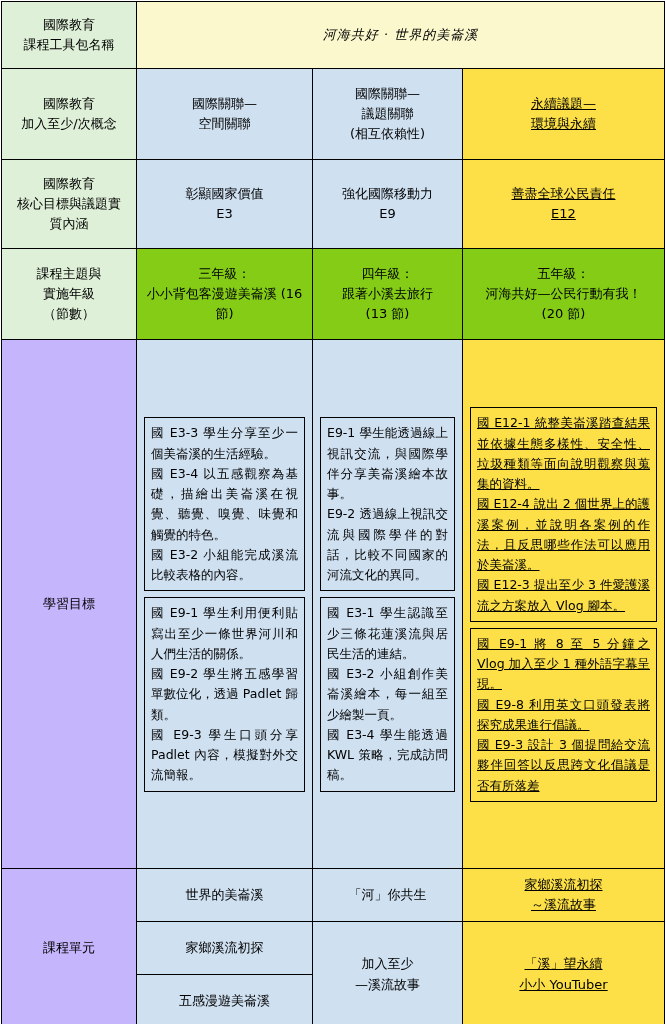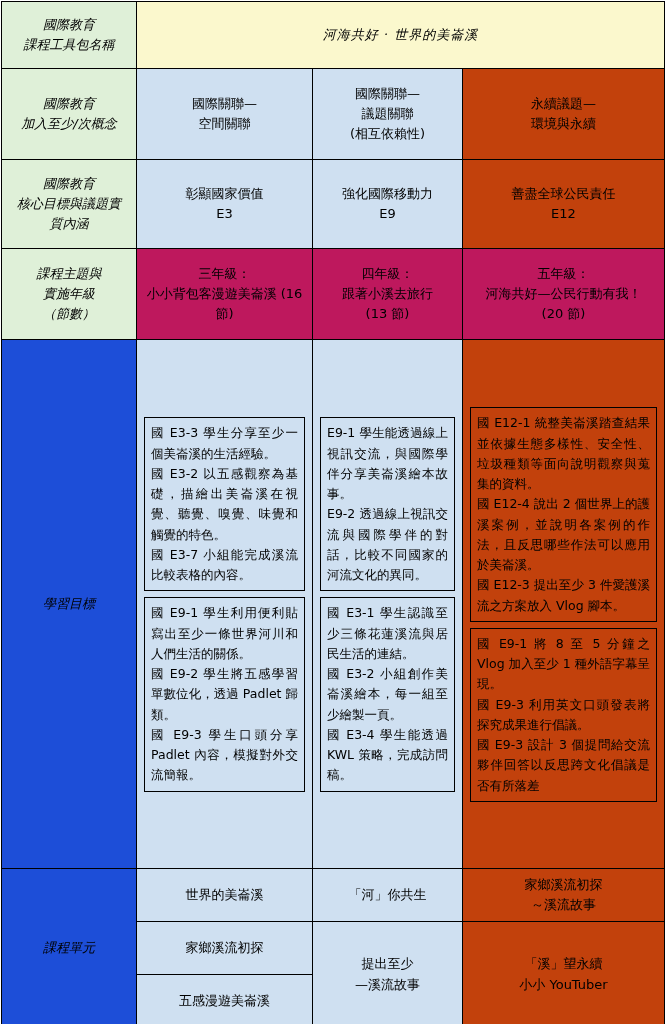--- a/index.html
+++ b/index.html
@@ -28,30 +28,29 @@
   table.doc td {
     border: 1px solid #000000;
     vertical-align: middle;
     padding: 4px 5px;
     font-size: 13px;
     line-height: 1.55;
   }
   .c-label { background: #dff0d8; }
   .c-title { background: #fbf8cd; font-style: italic; }
   .c-blue  { background: #cfe0f1; }
-  .c-purple{ background: #c2410c; }
-  .c-orange{ background: #be185d; }
-  .c-green-lt { background: #1d4ed8; }
+  .c-purple{ background: #fde047; text-decoration: underline; }
+  .c-orange{ background: #84cc16; }
+  .c-green-lt { background: #c4b5fd; }
 
   .ctr { text-align: center; }
   .lbl {
     text-align: center;
     font-size: 13.5px;
     line-height: 1.6;
-    font-style: italic;
   }
   .title-cell {
     text-align: center;
     font-size: 15px;
     letter-spacing: 1px;
   }
   .unit-cell {
     text-align: center;
     font-size: 13.5px;
     line-height: 1.6;
@@ -161,22 +160,22 @@
         </td>
       </tr>
 
       <tr>
         <td class="c-green-lt lbl lbl-top" style="height:520px">學習目標</td>
 
         <td class="c-blue goal-outer">
           <div class="goal-wrap">
             <div class="goal-box">
               <p>國 E3-3 學生分享至少一個美崙溪的生活經驗。</p>
-              <p>國 E3-2 以五感觀察為基礎，描繪出美崙溪在視覺、聽覺、嗅覺、味覺和觸覺的特色。</p>
-              <p>國 E3-7 小組能完成溪流比較表格的內容。</p>
+              <p>國 E3-4 以五感觀察為基礎，描繪出美崙溪在視覺、聽覺、嗅覺、味覺和觸覺的特色。</p>
+              <p>國 E3-2 小組能完成溪流比較表格的內容。</p>
             </div>
             <div class="goal-box">
               <p>國 E9-1 學生利用便利貼寫出至少一條世界河川和人們生活的關係。</p>
               <p>國 E9-2 學生將五感學習單數位化，透過 Padlet 歸類。</p>
               <p>國 E9-3 學生口頭分享 Padlet 內容，模擬對外交流簡報。</p>
             </div>
           </div>
         </td>
 
         <td class="c-blue goal-outer">
@@ -195,21 +194,21 @@
 
         <td class="c-purple goal-outer">
           <div class="goal-wrap">
             <div class="goal-box">
               <p>國 E12-1 統整美崙溪踏查結果並依據生態多樣性、安全性、垃圾種類等面向說明觀察與蒐集的資料。</p>
               <p>國 E12-4 說出 2 個世界上的護溪案例，並說明各案例的作法，且反思哪些作法可以應用於美崙溪。</p>
               <p>國 E12-3 提出至少 3 件愛護溪流之方案放入 Vlog 腳本。</p>
             </div>
             <div class="goal-box">
               <p>國 E9-1 將 8 至 5 分鐘之 Vlog 加入至少 1 種外語字幕呈現。</p>
-              <p>國 E9-3 利用英文口頭發表將探究成果進行倡議。</p>
+              <p>國 E9-8 利用英文口頭發表將探究成果進行倡議。</p>
               <p>國 E9-3 設計 3 個提問給交流夥伴回答以反思跨文化倡議是否有所落差</p>
             </div>
           </div>
         </td>
       </tr>
 
       <tr>
         <td class="c-green-lt lbl lbl-top" rowspan="3">課程單元</td>
         <td class="c-blue unit-cell">
           <div>世界的美崙溪</div>
@@ -221,21 +220,21 @@
           <div>家鄉溪流初探</div>
           <div>～溪流故事</div>
         </td>
       </tr>
 
       <tr>
         <td class="c-blue unit-cell">
           <div>家鄉溪流初探</div>
         </td>
         <td class="c-blue unit-cell" rowspan="2">
-          <div>提出至少</div>
+          <div>加入至少</div>
           <div>—溪流故事</div>
         </td>
         <td class="c-purple unit-cell" rowspan="2">
           <div>「溪」望永續</div>
           <div>小小 YouTuber</div>
         </td>
       </tr>
 
       <tr>
         <td class="c-blue unit-cell">

